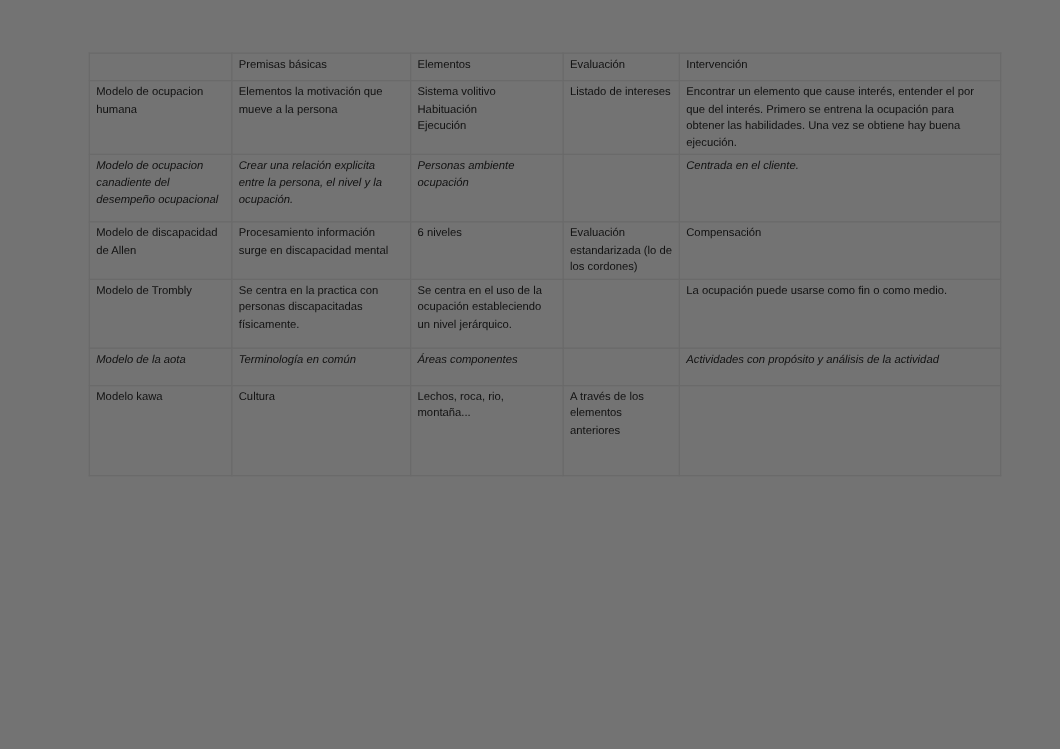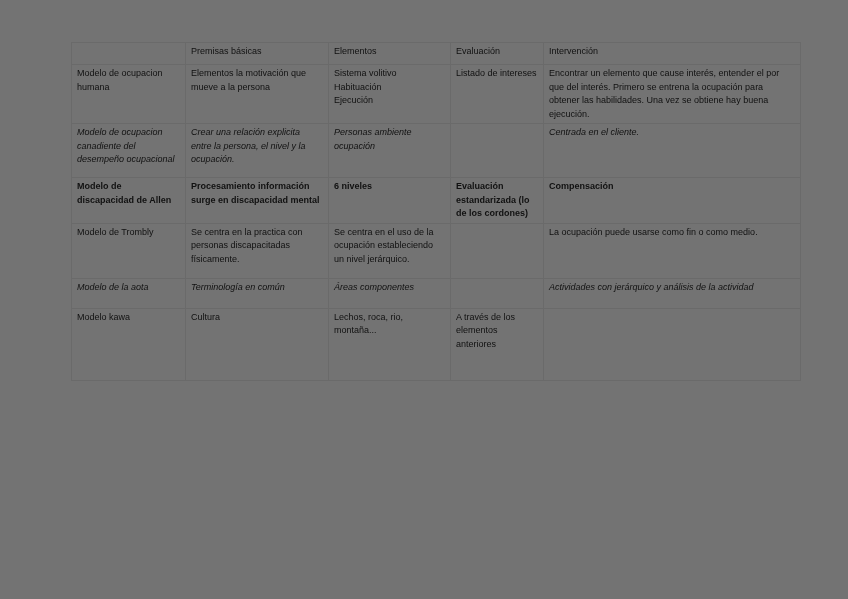--- a/index.html
+++ b/index.html
@@ -23,21 +23,21 @@
   }
   .c0 { width: 114px; }
   .c1 { width: 143px; }
   .c2 { width: 122px; }
   .c3 { width: 93px; }
   .c4 { width: 257px; }
   tr.r-head td { height: 22px; }
   tr.r1 td { height: 43px; }
   tr.r2 td { height: 57px; }
   tr.r3 td { height: 54px; font-style: italic; }
-  tr.r4 td { height: 45px; font-weight: bold; }
+  tr.r4 td { height: 45px; }
   tr.r5 td { height: 55px; }
   tr.r6 td { height: 30px; font-style: italic; }
   tr.r7 td { height: 72px; }
   .line { display: block; }
 </style>
 </head>
 <body>
 
 <div class="page">
   <table class="models">
@@ -100,21 +100,21 @@
       <td>La ocupación puede usarse como fin o como medio.</td>
     </tr>
 
     <tr class="r6">
       <td>Modelo de la aota</td>
       <td>Terminología en común</td>
       <td>
             <span class="line">Áreas componentes</span>
           </td>
       <td></td>
-      <td>Actividades con jerárquico y análisis de la actividad</td>
+      <td>Actividades con propósito y análisis de la actividad</td>
     </tr>
 
     <tr class="r7">
       <td>Modelo kawa</td>
       <td>Cultura</td>
       <td>
             <span class="line">Lechos, roca, rio, montaña...</span>
           </td>
       <td>A través de los elementos anteriores</td>
       <td></td>

